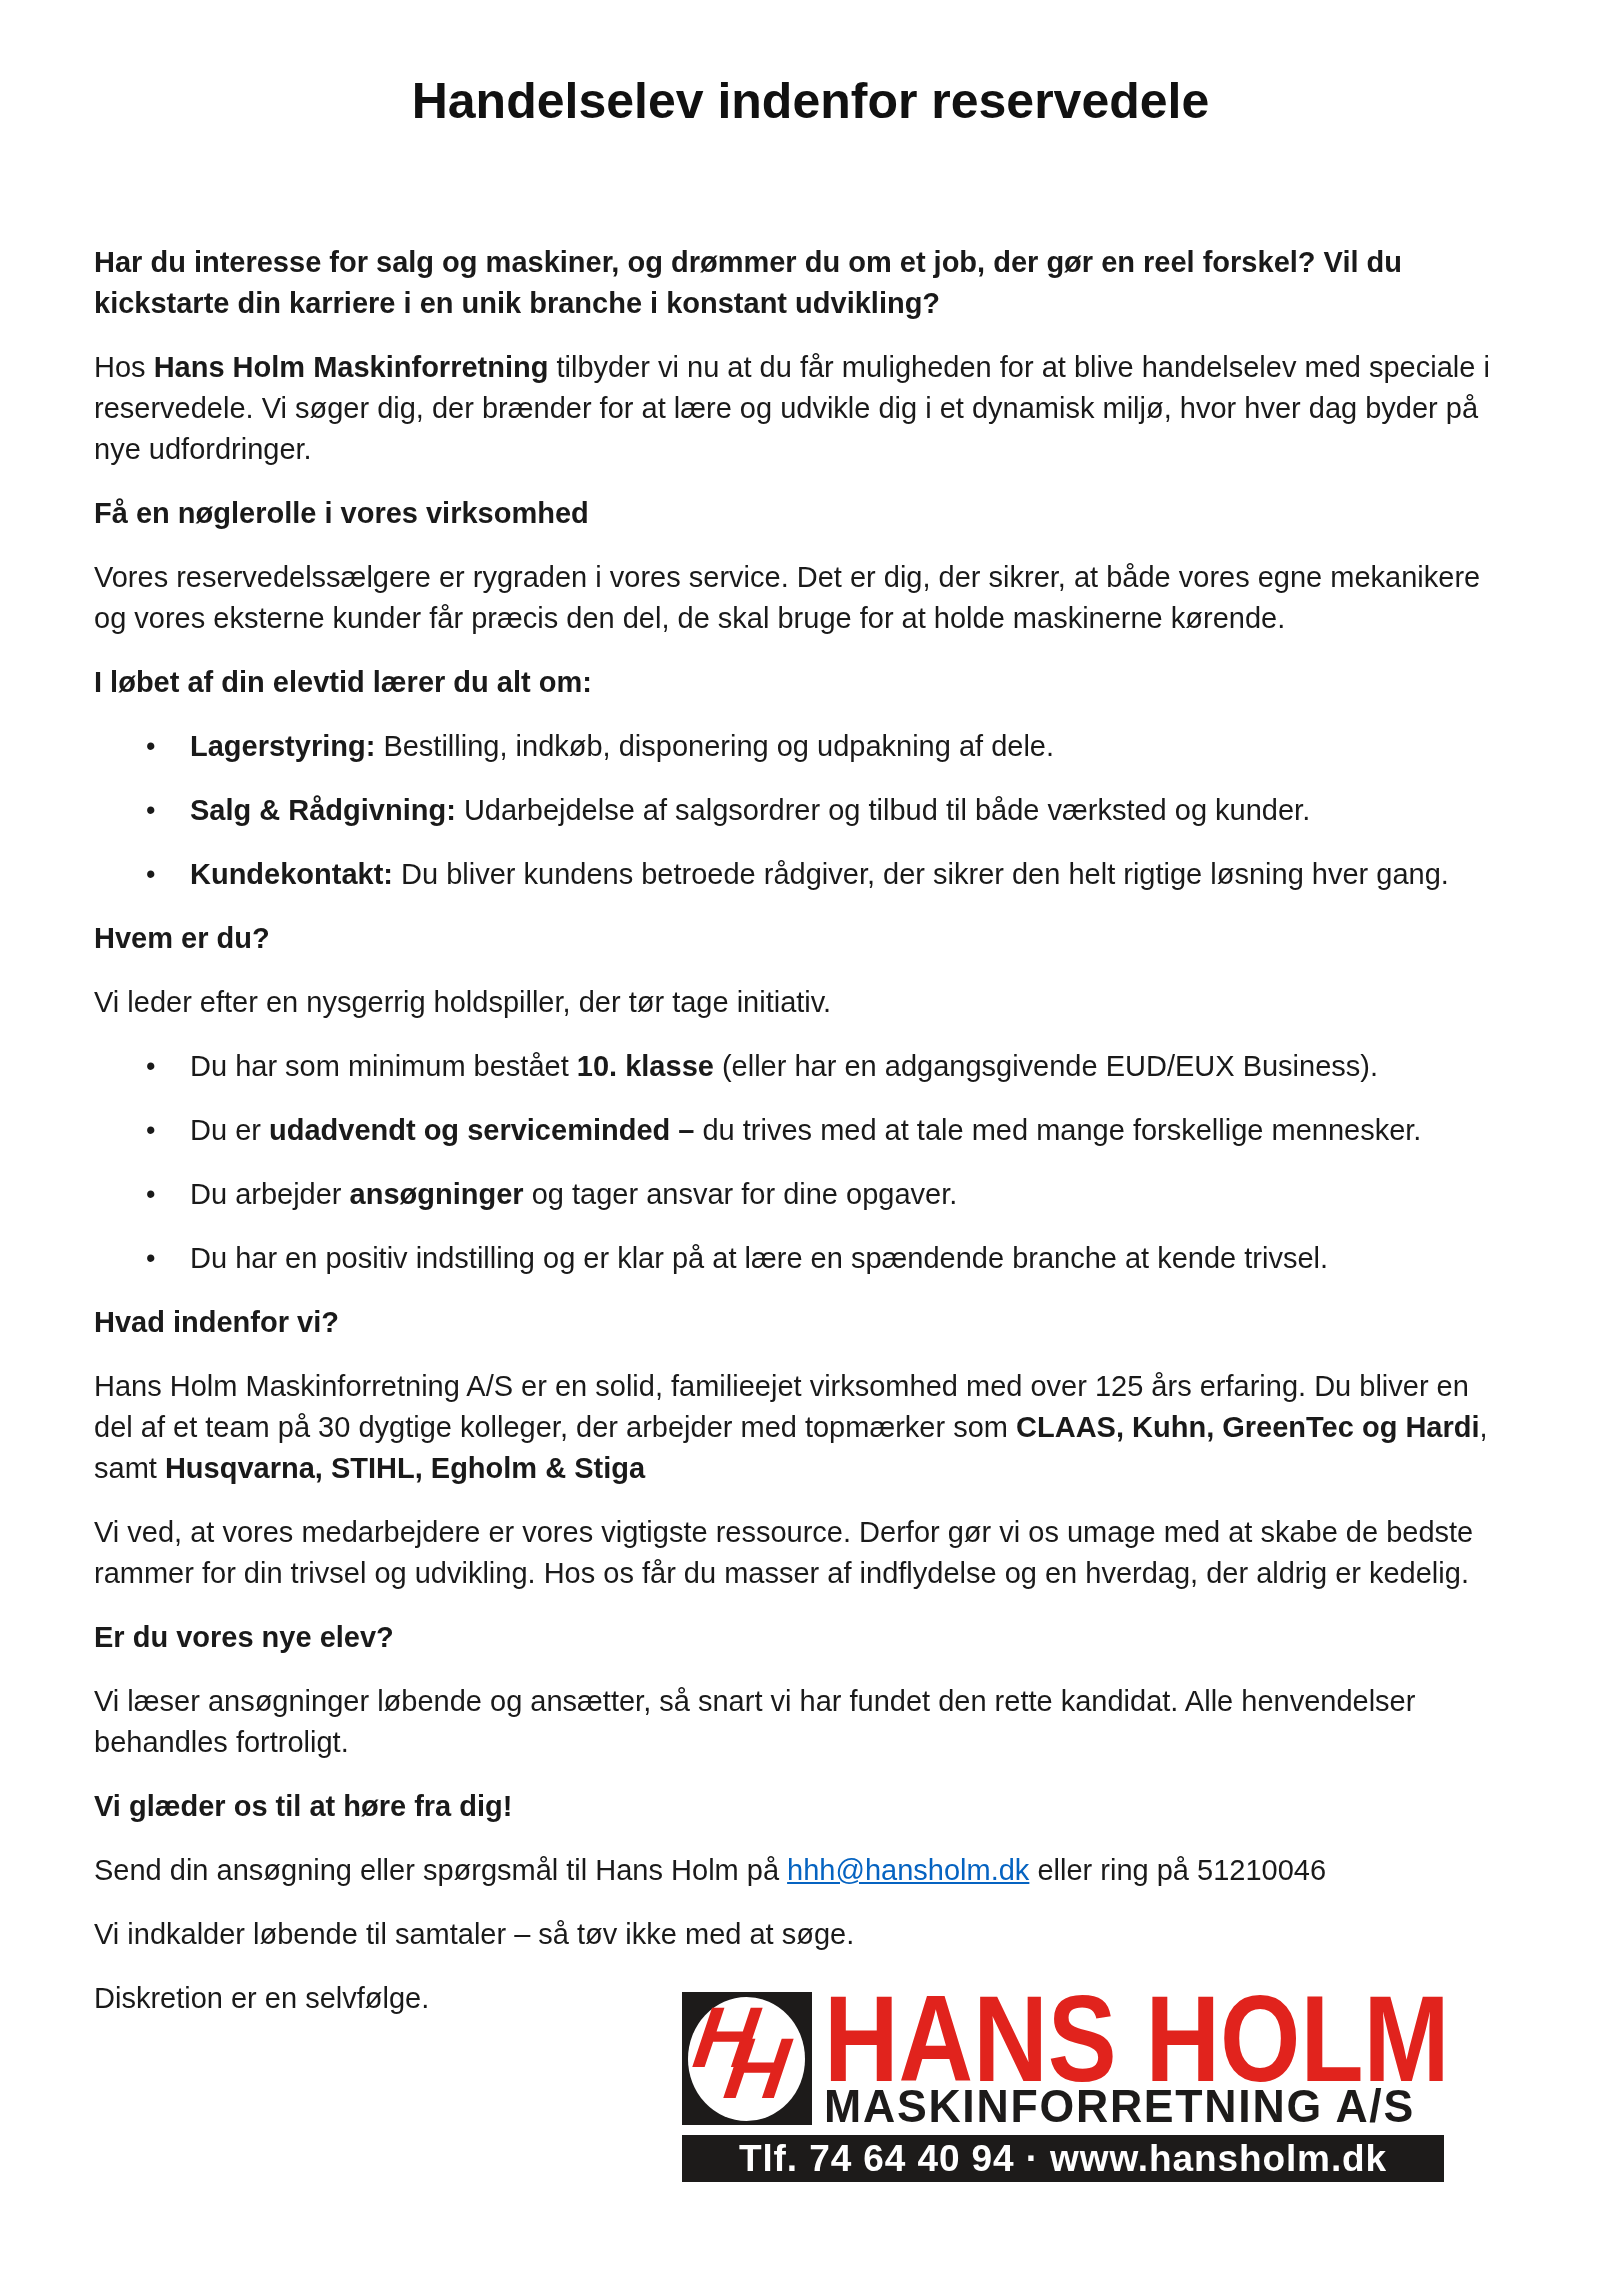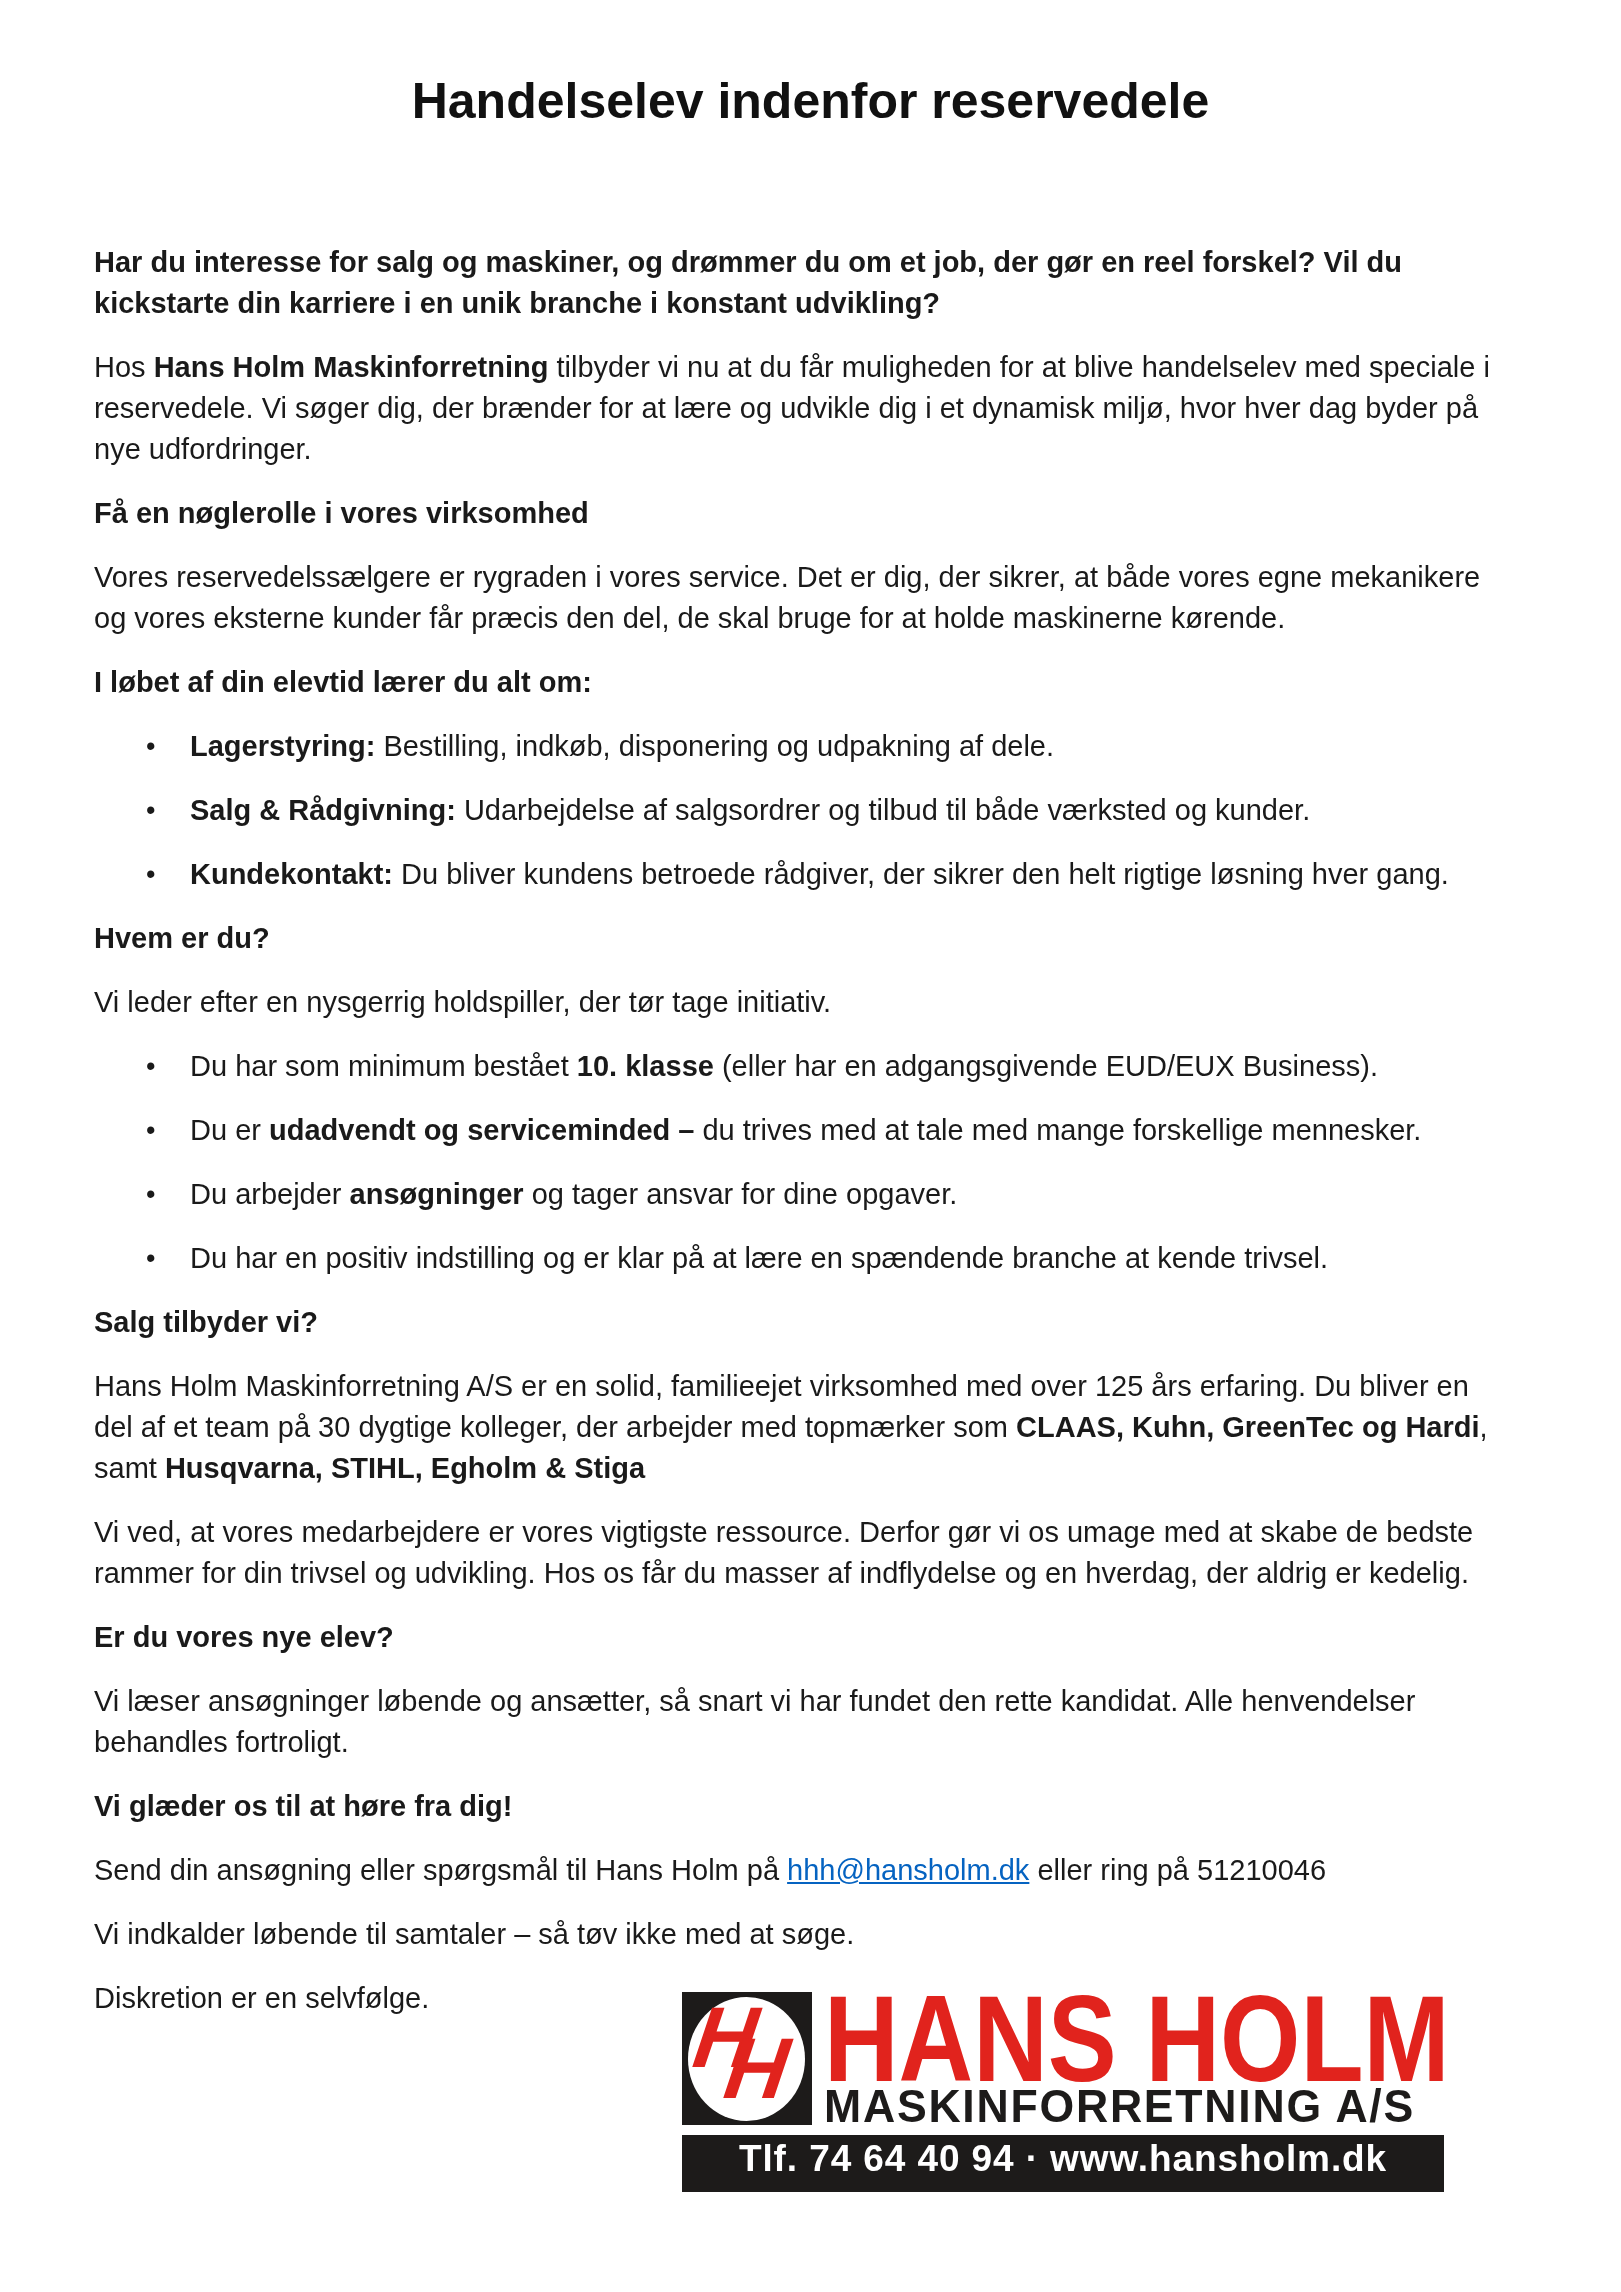--- a/index.html
+++ b/index.html
@@ -93,21 +93,21 @@
     font-size: 46px;
     line-height: 1;
     letter-spacing: 1.8px;
     white-space: nowrap;
     transform: scaleX(0.97);
     transform-origin: left top;
   }
   .logo-bar {
     position: absolute;
     left: 0; top: 143px;
-    width: 762px; height: 57px;
+    width: 762px; height: 47px;
     background: var(--logo-dark, #1d1b1a);
     color: #ffffff;
     font-weight: 700;
     font-size: 37px;
     line-height: 47px;
     text-align: center;
     letter-spacing: 0.9px;
     white-space: nowrap;
   }
 </style>
@@ -130,21 +130,21 @@
           <li><span class="bullet">•</span><span class="b">Kundekontakt:</span><span> Du bliver kundens betroede rådgiver, der sikrer den helt rigtige løsning hver gang.</span></li>
         </ul>
         <p class="heading">Hvem er du?</p>
         <p><span>Vi leder efter en nysgerrig holdspiller, der tør tage initiativ.</span></p>
         <ul class="bullets">
           <li><span class="bullet">•</span><span>Du har som minimum bestået </span><span class="b">10. klasse</span><span> (eller har en adgangsgivende EUD/EUX Business).</span></li>
           <li><span class="bullet">•</span><span>Du er </span><span class="b">udadvendt og serviceminded –</span><span> du trives med at tale med mange forskellige mennesker.</span></li>
           <li><span class="bullet">•</span><span>Du arbejder </span><span class="b">ansøgninger</span><span> og tager ansvar for dine opgaver.</span></li>
           <li><span class="bullet">•</span><span>Du har en positiv indstilling og er klar på at lære en spændende branche at kende trivsel.</span></li>
         </ul>
-        <p class="heading">Salg tilbyder vi?</p>
+        <p class="heading">Hvad indenfor vi?</p>
         <p><span>Hans Holm Maskinforretning A/S er en solid, familieejet virksomhed med over 125 års erfaring. Du bliver en del af et team på 30 dygtige kolleger, der arbejder med topmærker som </span><span class="b">CLAAS, Kuhn, GreenTec og Hardi</span><span>, samt </span><span class="b">Husqvarna, STIHL, Egholm &amp; Stiga</span></p>
         <p><span>Vi ved, at vores medarbejdere er vores vigtigste ressource. Derfor gør vi os umage med at skabe de bedste rammer for din trivsel og udvikling. Hos os får du masser af indflydelse og en hverdag, der aldrig er kedelig.</span></p>
         <p class="heading">Er du vores nye elev?</p>
         <p><span>Vi læser ansøgninger løbende og ansætter, så snart vi har fundet den rette kandidat. Alle henvendelser behandles fortroligt.</span></p>
         <p class="heading">Vi glæder os til at høre fra dig!</p>
         <p><span>Send din ansøgning eller spørgsmål til Hans Holm på </span><a class="doc-link" href="#">hhh@hansholm.dk</a><span> eller ring på 51210046</span></p>
         <p><span>Vi indkalder løbende til samtaler – så tøv ikke med at søge.</span></p>
         <p><span>Diskretion er en selvfølge.</span></p>
       </div>
   </div>

